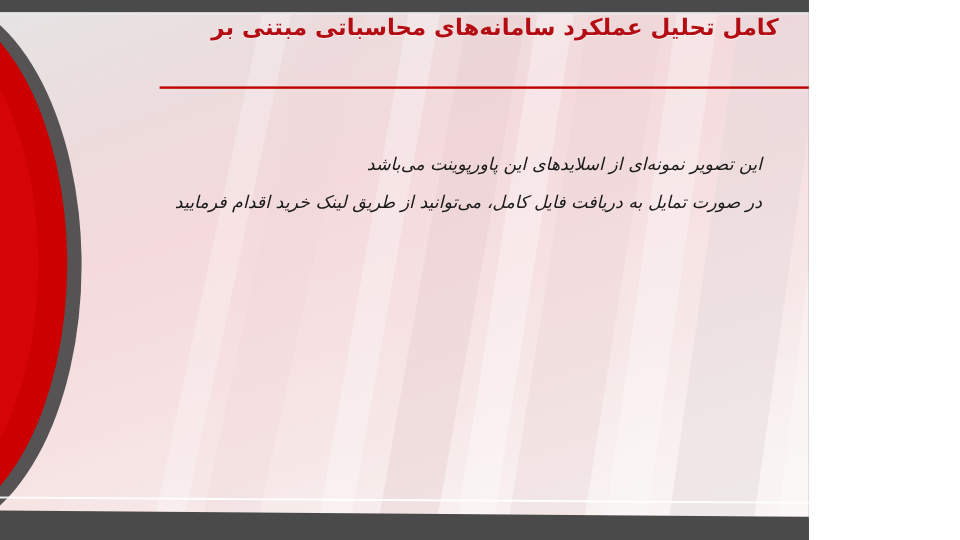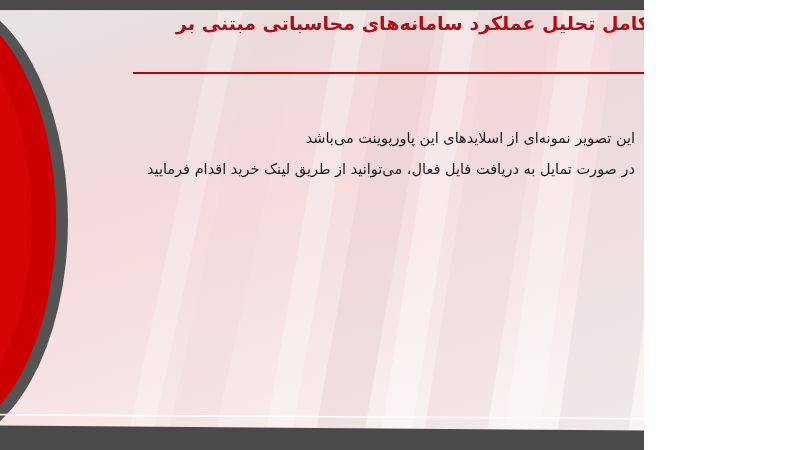--- a/index.html
+++ b/index.html
@@ -10,20 +10,21 @@
   body {
     font-family: "DejaVu Sans", "Liberation Sans", sans-serif;
   }
 
   #slide {
     position: relative;
     width: 644px;
     height: 450px;
     overflow: hidden;
     background: #3f3f3f;
+    padding-left: 30px;
   }
 
   
   .bg-panel {
     position: absolute;
     left: 0;
     top: 10px;
     width: 800px;
     height: 422px;
     background:
@@ -151,20 +152,21 @@
   }
 
   
   .body-block {
     position: absolute;
     left: 120px;
     top: 123px;
     width: 515px;
     text-align: right;
     direction: rtl;
+    font-style: italic;
   }
   .body-line {
     color: #1a1a1a;
     font-size: 14.5px;
     line-height: 31px;
     direction: rtl;
     white-space: nowrap;
   }
 </style>
 </head>
@@ -194,19 +196,19 @@
   <div class="red-ellipse"></div>
   <div class="red-ellipse-sliver"></div>
 
   <div class="title-block">
     <div class="title-line">کامل تحلیل عملکرد سامانه‌های محاسباتی مبتنی بر</div>
   </div>
   <div class="title-rule"></div>
 
   <div class="body-block">
     <div class="body-line">این تصویر نمونه‌ای از اسلایدهای این پاورپوینت می‌باشد</div>
-    <div class="body-line">در صورت تمایل به دریافت فایل فعال، می‌توانید از طریق لینک خرید اقدام فرمایید</div>
+    <div class="body-line">در صورت تمایل به دریافت فایل کامل، می‌توانید از طریق لینک خرید اقدام فرمایید</div>
   </div>
 
   <div class="bottom-bar-edge"></div>
   <div class="bottom-bar"></div>
 
 </div>
 
 </body></html>

